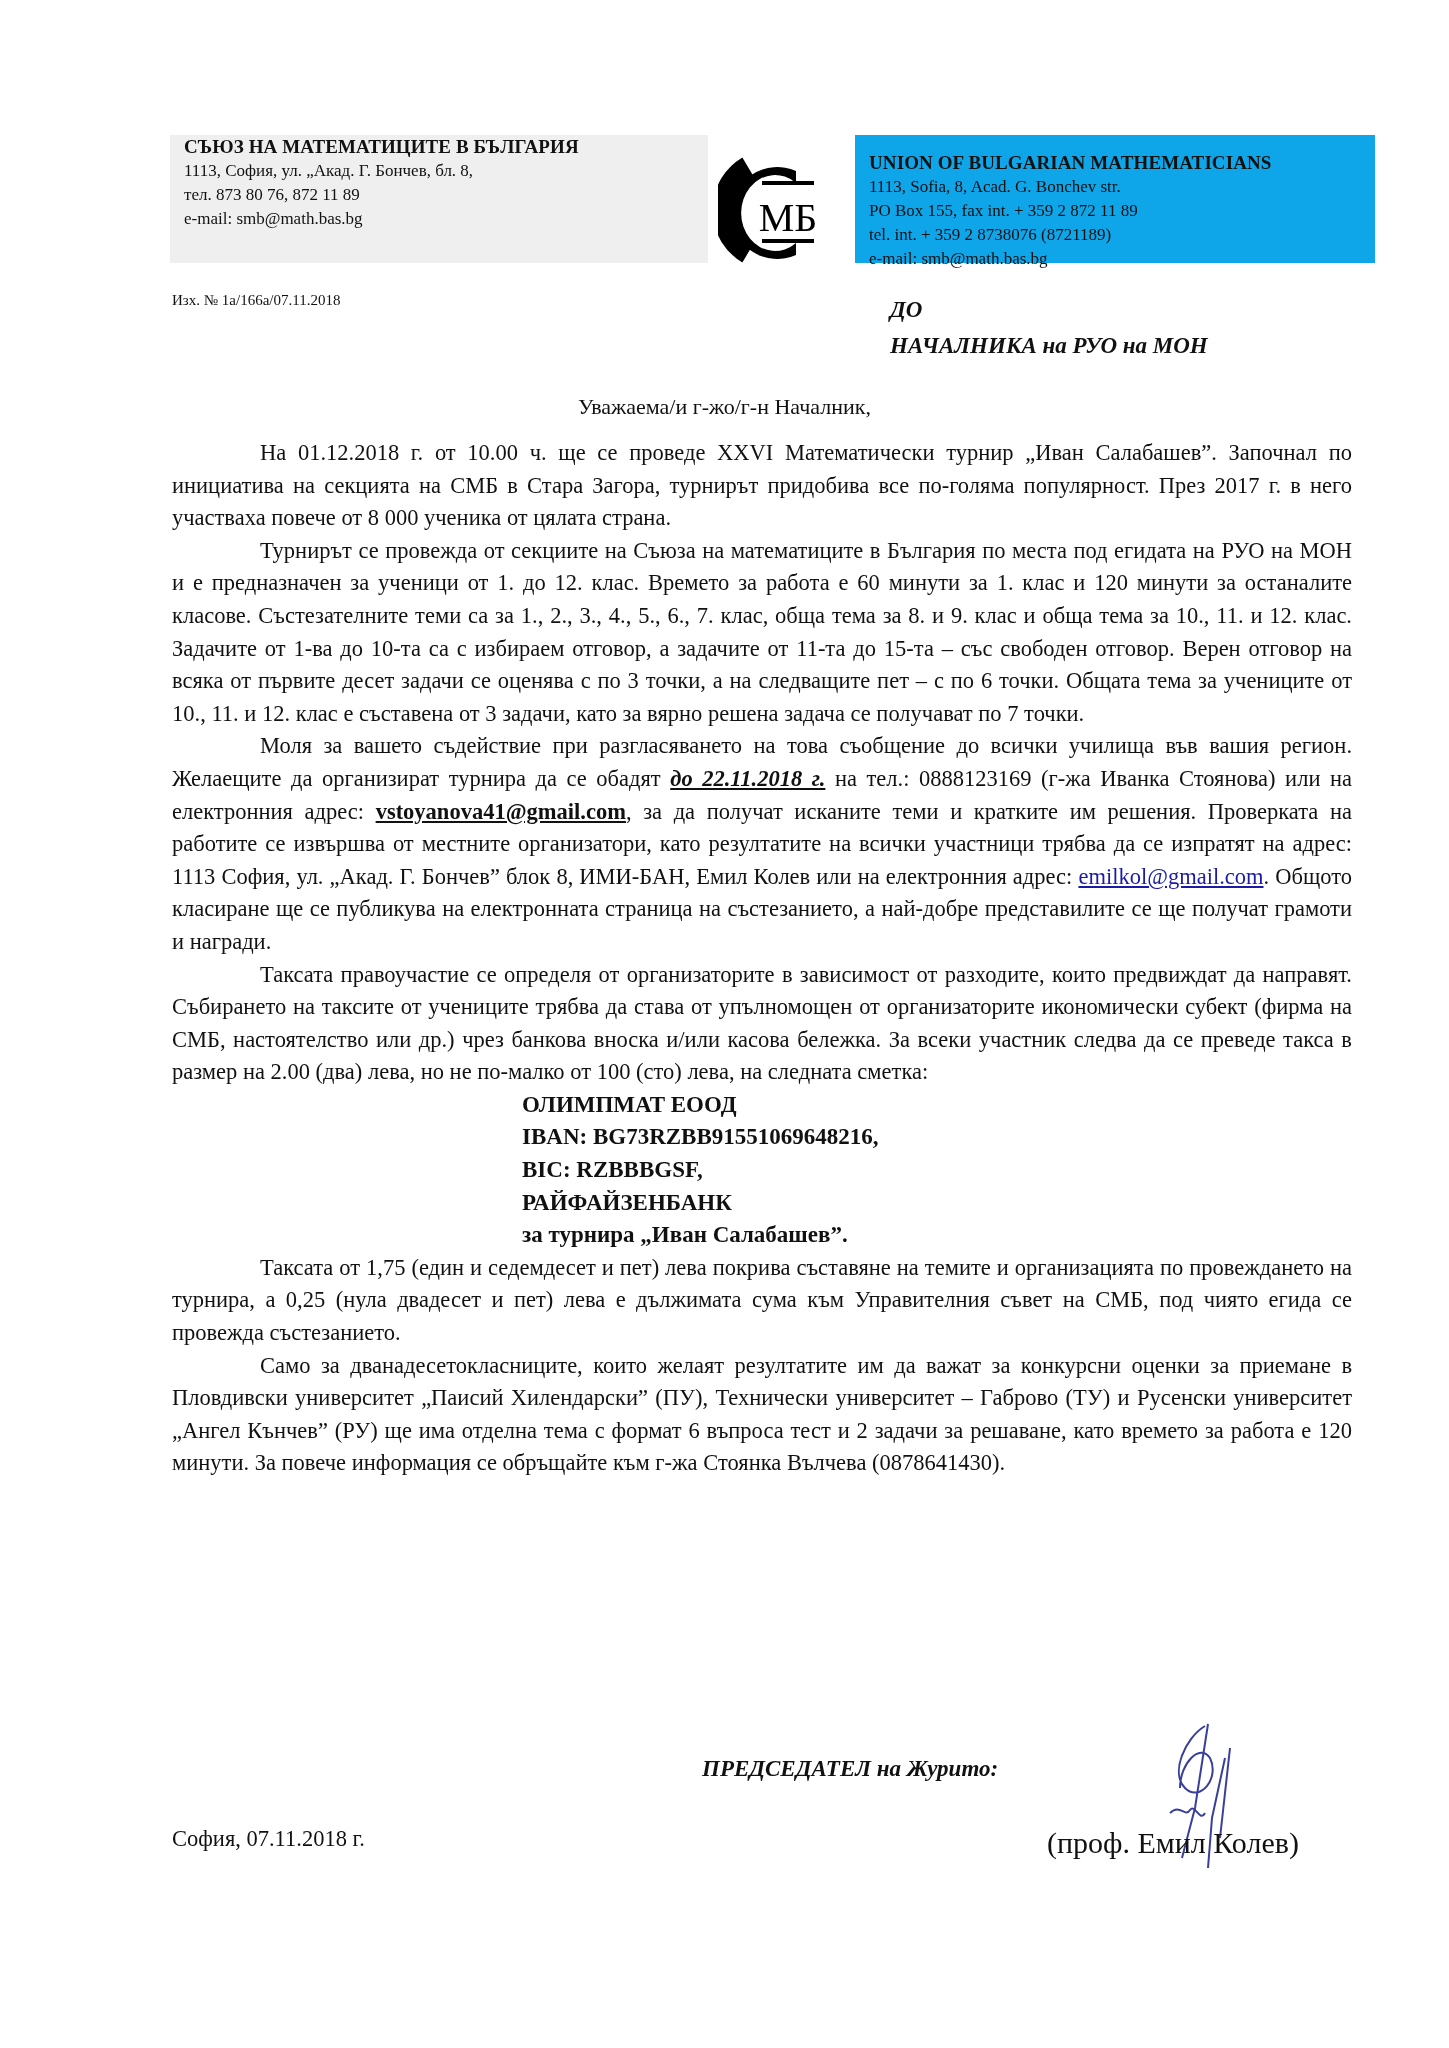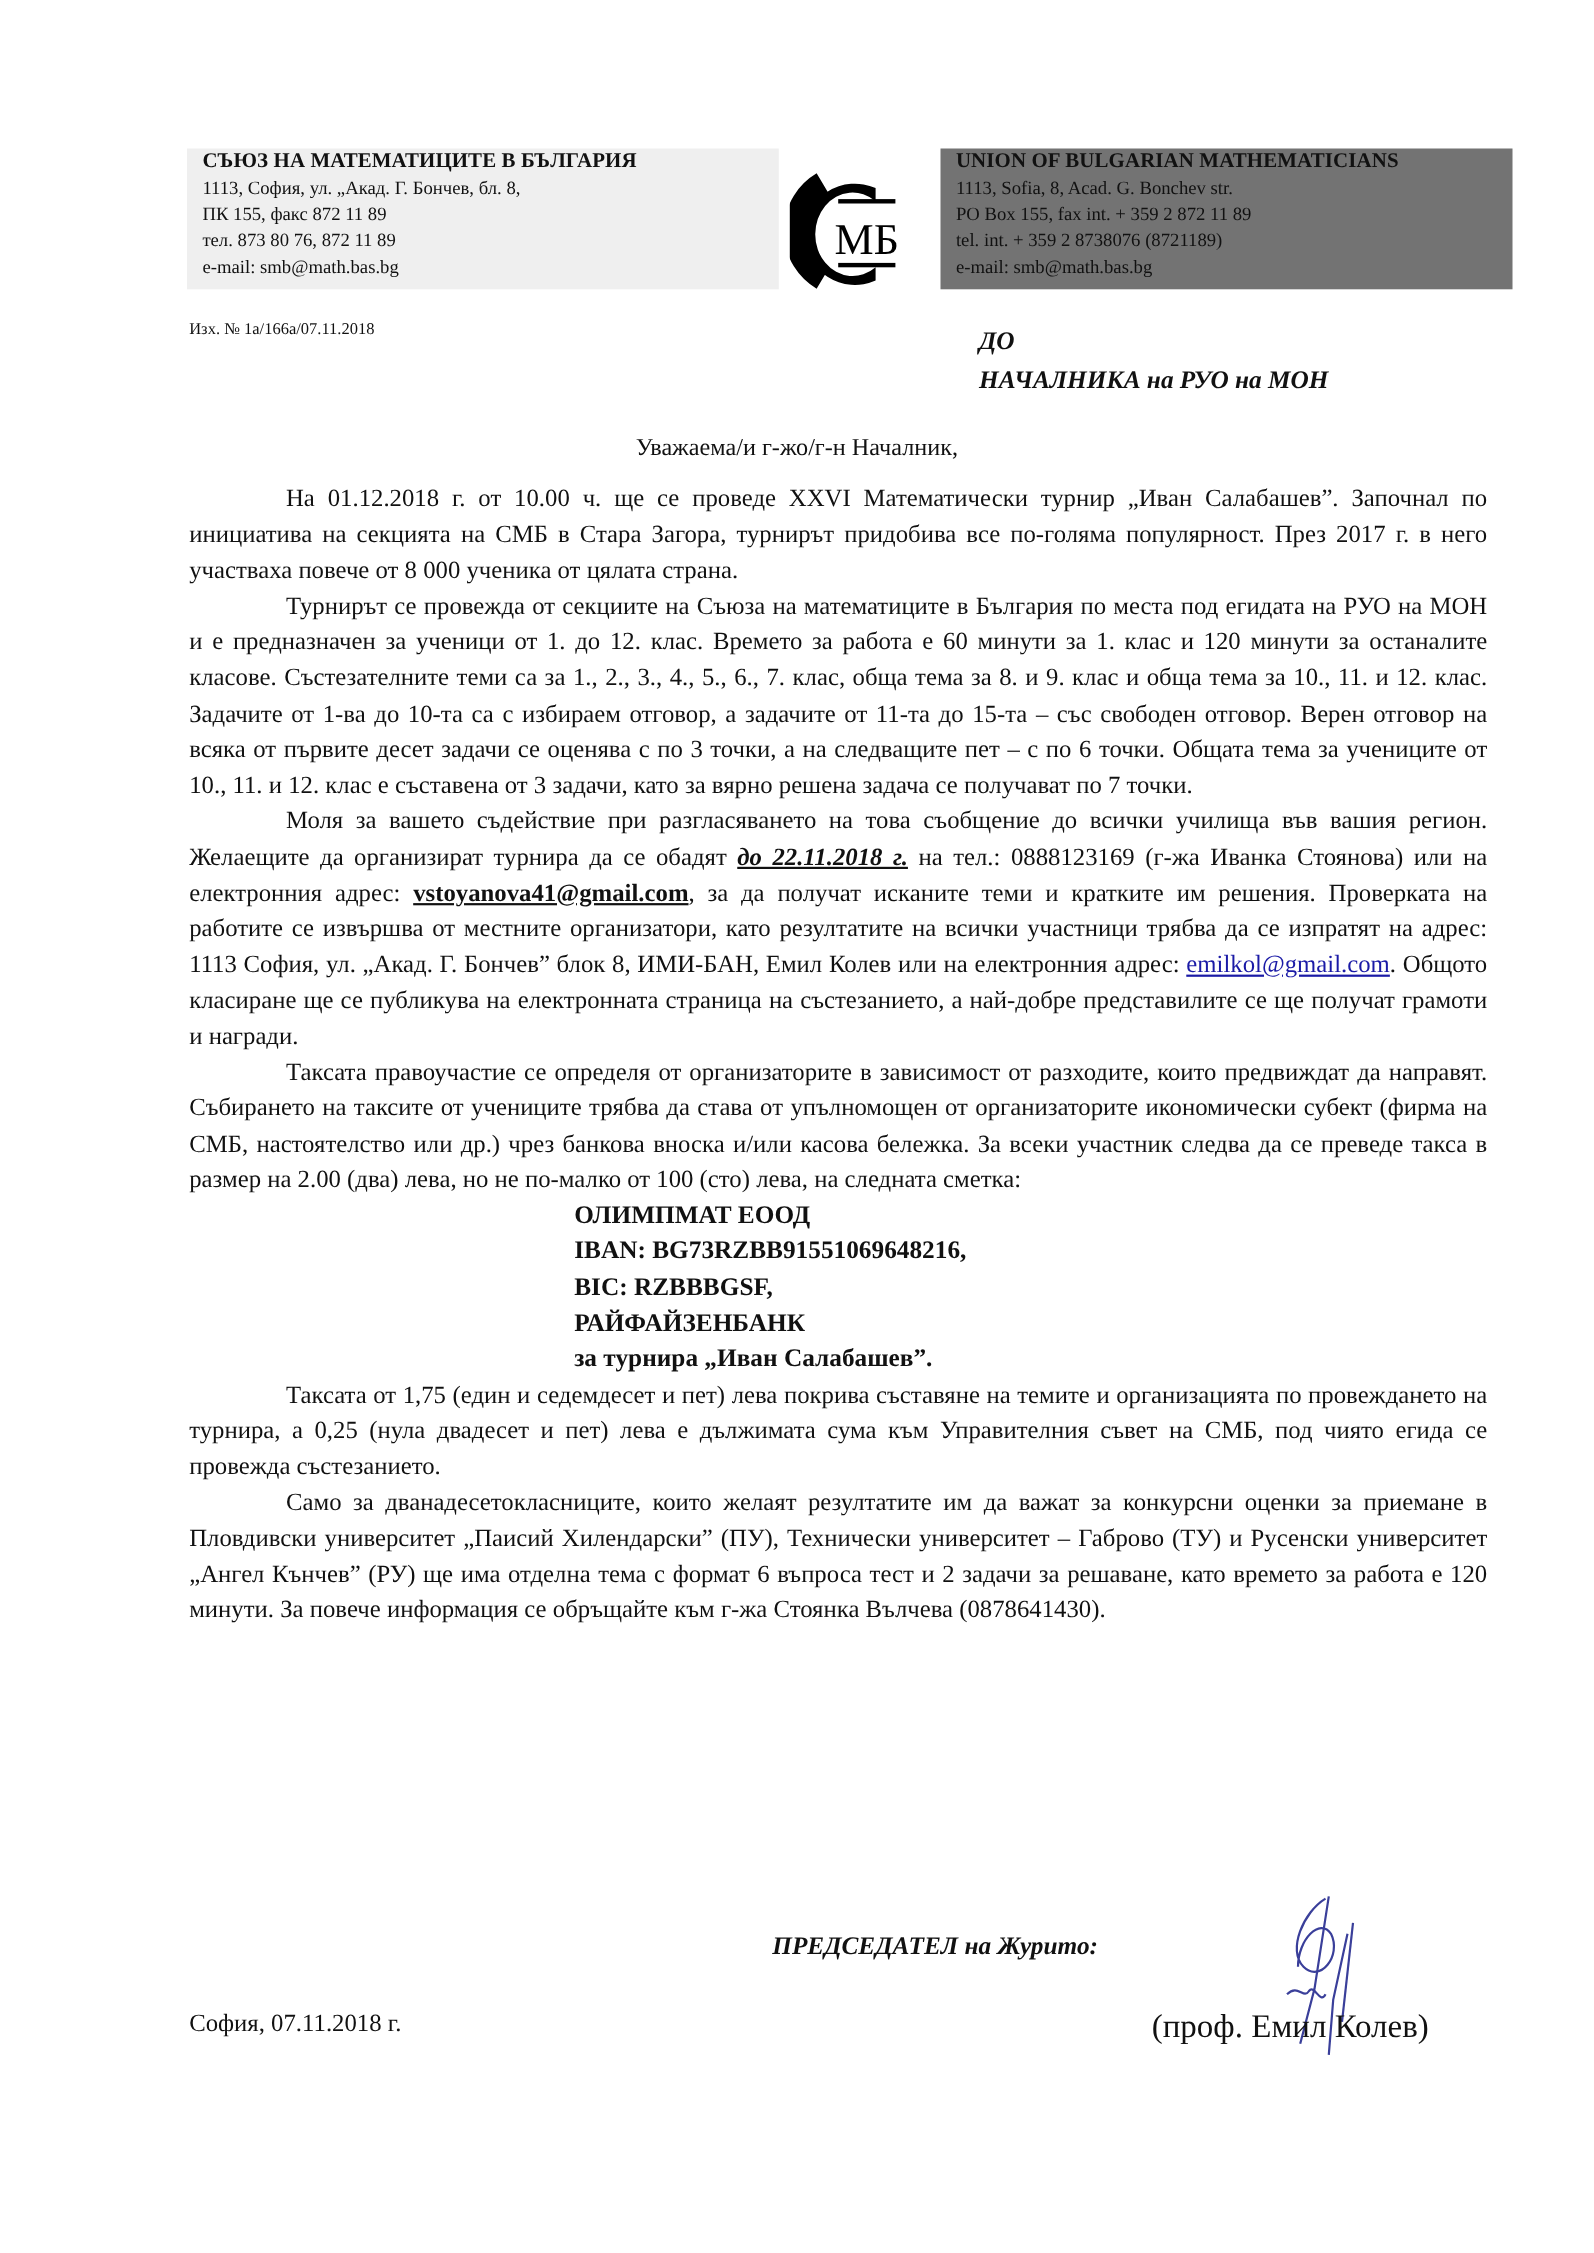--- a/index.html
+++ b/index.html
@@ -1,21 +1,21 @@
 <!DOCTYPE html>
 <html><head>
   <meta charset="utf-8">
   <style>
     html, body { margin: 0; padding: 0; background: #ffffff; }
     body { width: 1449px; height: 2048px; position: relative; overflow: hidden;
            font-family: "Liberation Serif", "DejaVu Serif", serif; color: #111; }
 
     .letterhead { position: absolute; top: 135px; left: 170px; width: 1205px; height: 130px; }
     .lh-left { position: absolute; left: 0; top: 0; width: 538px; height: 128px; background: #efefef; padding: 0 14px; box-sizing: border-box; }
-    .lh-right { position: absolute; left: 685px; top: 0; width: 520px; height: 128px; background: #737373; padding: 0 14px; box-sizing: border-box; }
+    .lh-right { position: absolute; left: 685px; top: 0; width: 520px; height: 128px; background: #0ea5e9; padding: 16px 14px; box-sizing: border-box; }
     .lh-title { font-weight: bold; font-size: 19px; line-height: 24px; letter-spacing: 0.1px; }
     .lh-line { font-size: 17px; line-height: 24px; }
     .logo { position: absolute; left: 548px; top: 22px; width: 120px; height: 106px; background: #fff; }
     .logo svg { width: 120px; height: 106px; display: block; }
 
     .ref { position: absolute; top: 292px; left: 172px; font-size: 15px; }
     .addressee { position: absolute; top: 292px; left: 890px; font-size: 23px; font-style: italic; font-weight: bold; line-height: 36px; }
     .salutation { position: absolute; top: 394px; left: 0; width: 1449px; text-align: center; font-size: 22px; }
 
     .body { position: absolute; top: 437px; left: 172px; width: 1180px; font-size: 22.5px; line-height: 32.6px; text-align: justify; }
@@ -32,21 +32,20 @@
     .place-date { position: absolute; top: 1826px; left: 172px; font-size: 22.5px; }
     .signer { position: absolute; top: 1826px; left: 1047px; font-size: 30px; }
   </style>
 </head>
 <body>
 
 <div class="letterhead">
   <div class="lh-left">
     <div class="lh-title">СЪЮЗ НА МАТЕМАТИЦИТЕ В БЪЛГАРИЯ</div>
     <div class="lh-line">1113, София, ул. „Акад. Г. Бончев, бл. 8,</div>
-    <div class="lh-line">ПК 155, факс  872 11 89</div>
     <div class="lh-line">тел. 873 80 76,  872 11 89</div>
     <div class="lh-line">e-mail: smb@math.bas.bg</div>
   </div>
   <div class="logo">
     <svg viewBox="0 0 120 106">
       <path d="M78 14 A46 46 0 1 0 78 98 L78 86 A34 38 0 1 1 78 26 Z" fill="#000"></path>
       <path d="M30 10 A50 50 0 0 0 30 96" stroke="#000" stroke-width="22" fill="none"></path>
       <rect x="44" y="82" width="52" height="4" fill="#000"></rect>
       <rect x="44" y="24" width="52" height="4" fill="#000"></rect>
       <text x="70" y="74" text-anchor="middle" font-family="Liberation Serif, serif" font-size="40" fill="#000">МБ</text>

